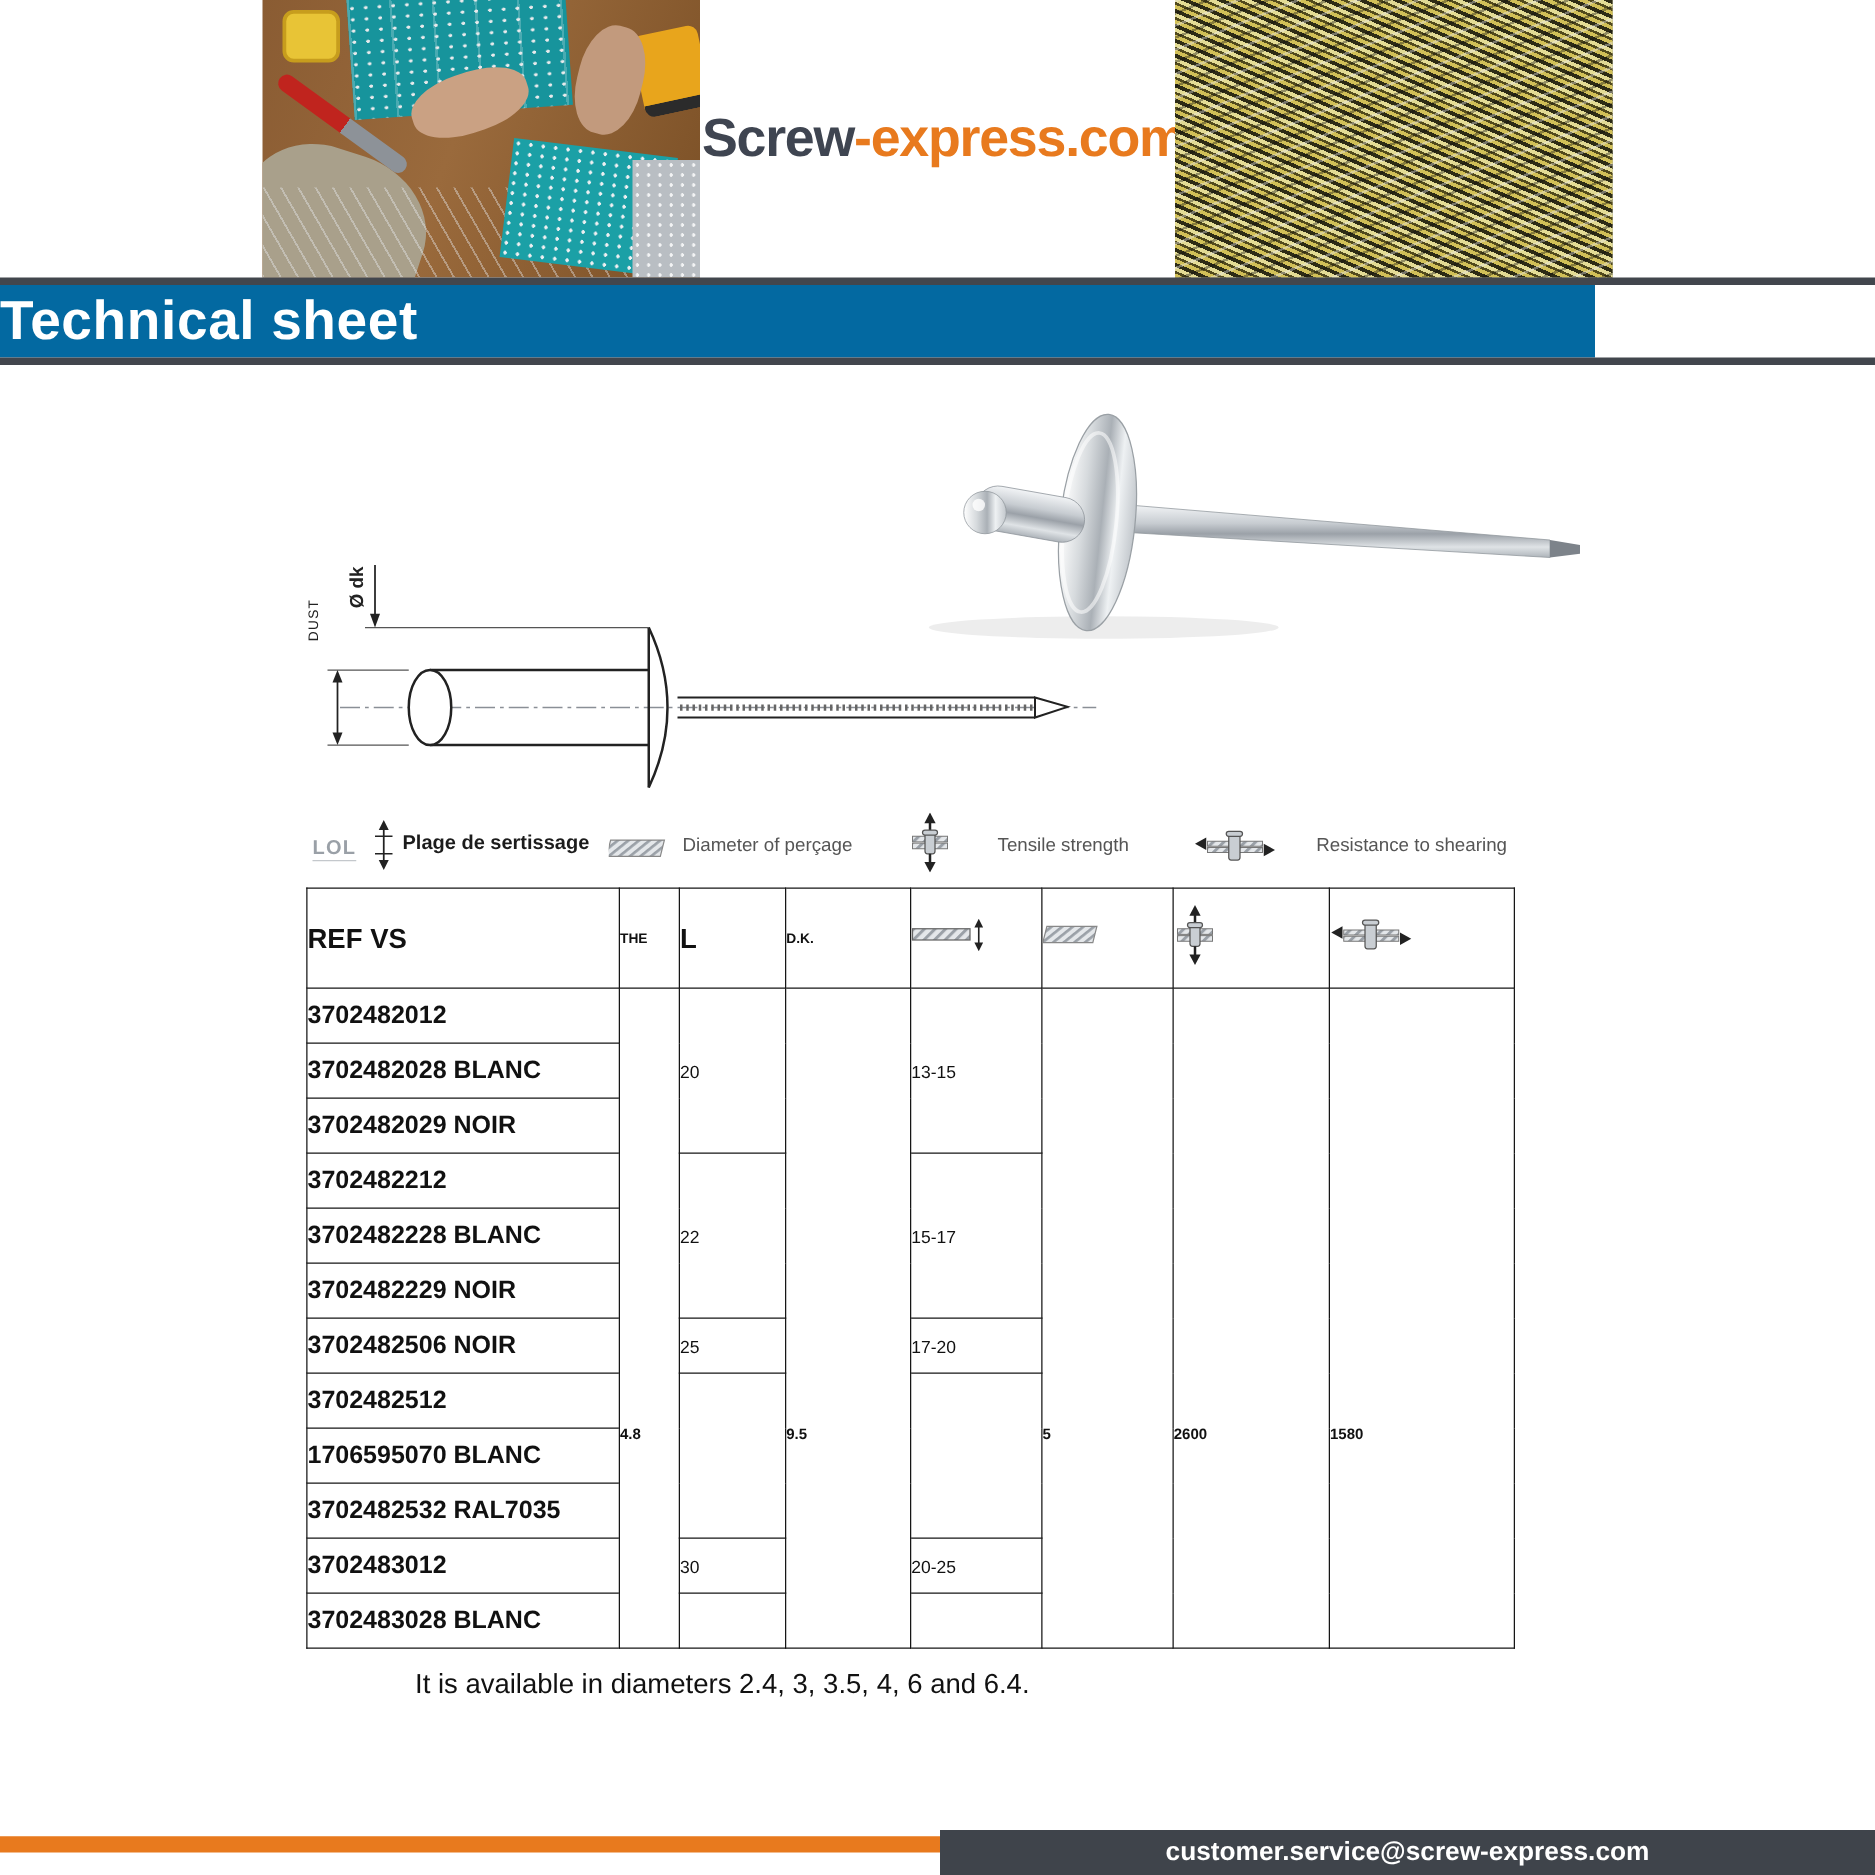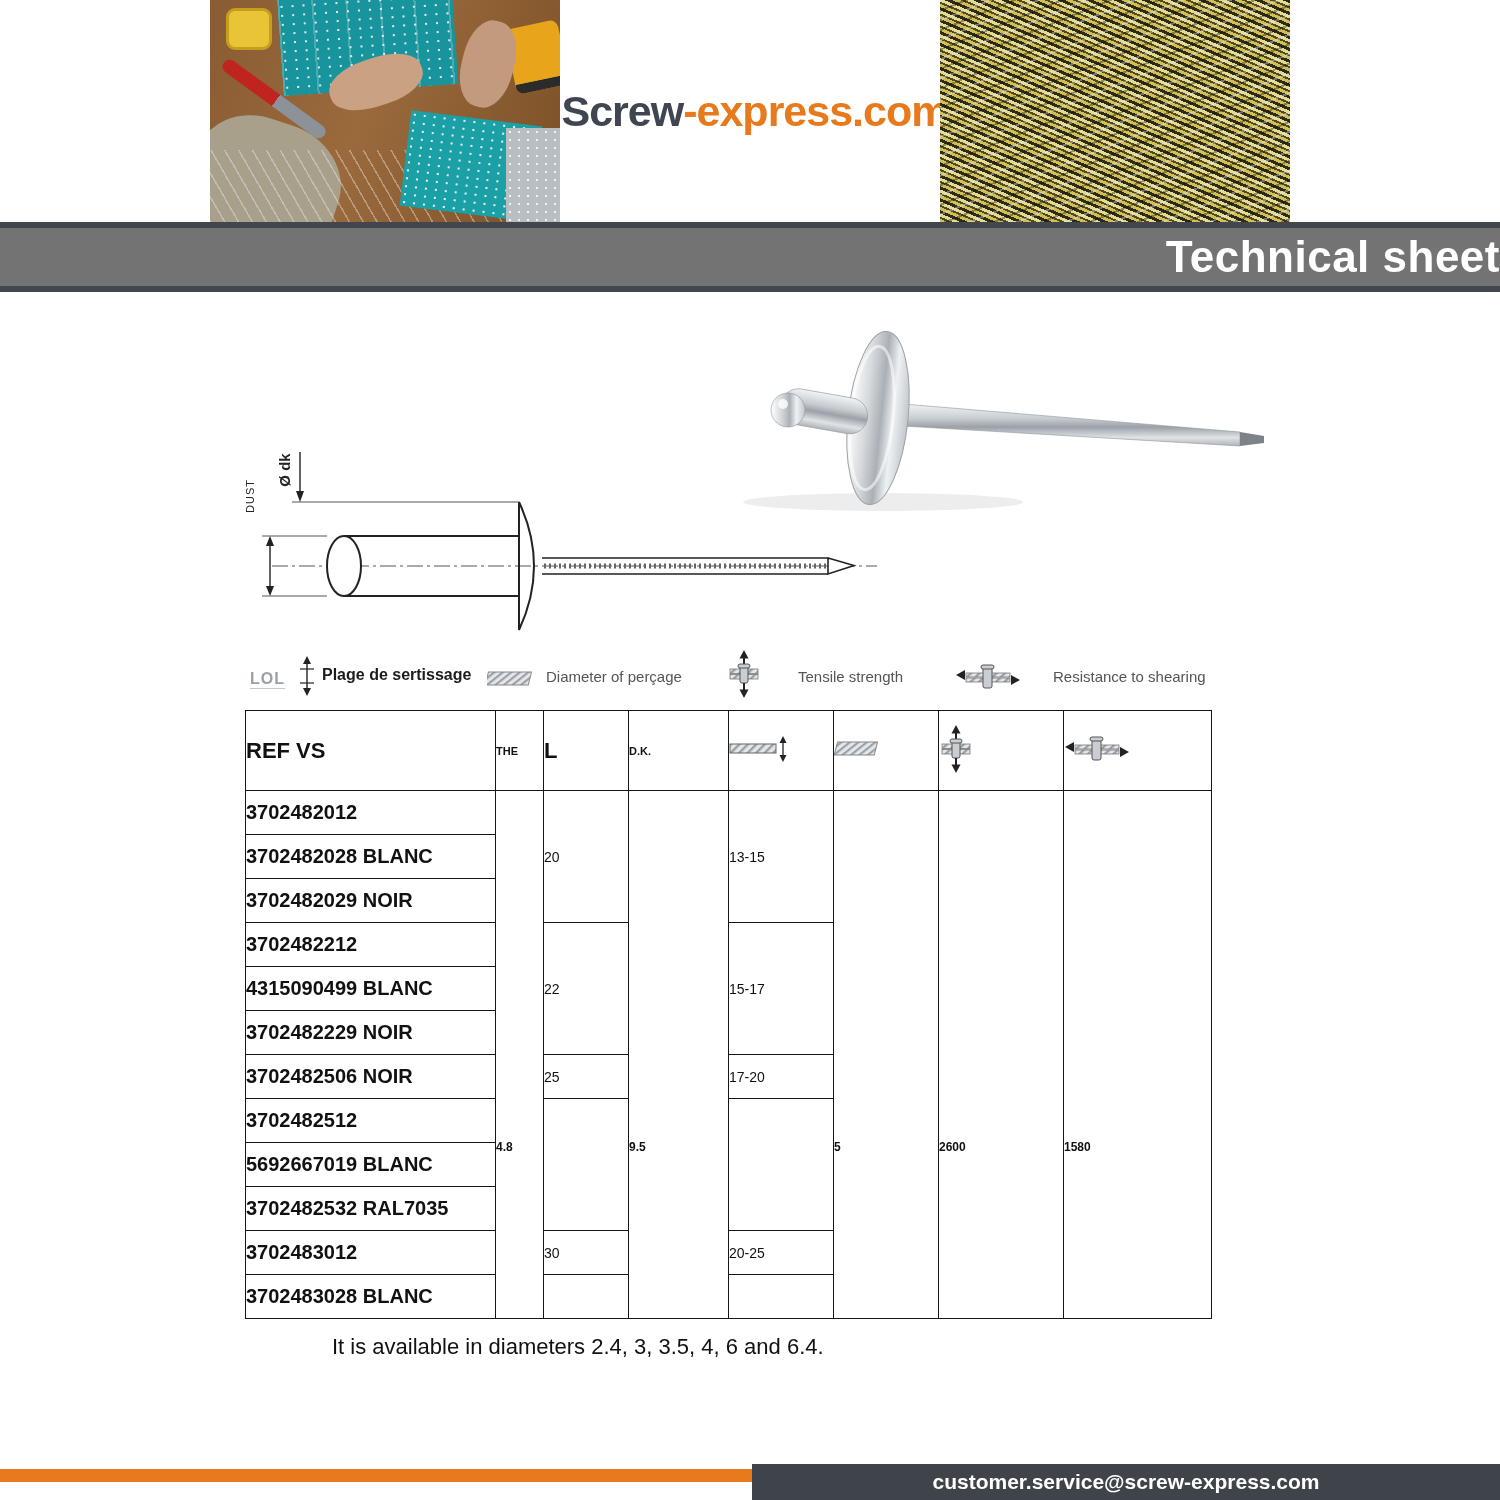--- a/index.html
+++ b/index.html
@@ -41,22 +41,22 @@
 
   .logo-area { position:absolute; left:560px; top:0; width:380px; height:222px; background:#fff;
     display:flex; align-items:center; justify-content:center; gap:10px; }
   .logo-text { font-size:43px; font-weight:bold; letter-spacing:-1px; white-space:nowrap; }
   .logo-p1 { color:#3f4551; }
   .logo-p2 { color:#e87a1e;margin-top:13px; }
 
   .strip { position:absolute; left:0; width:1500px; background:#42464d; }
   .strip-top { top:222px; height:6px; }
   .strip-bottom { top:286px; height:6px; }
-  .banner { position:absolute; left:0; top:228px; width:1500px; height:58px; background:#737373;
-    display:flex; align-items:center; justify-content:flex-end; }
+  .banner { position:absolute; left:0; top:228px; width:1276px; height:58px; background:#0369a1;
+    display:flex; align-items:center; justify-content:flex-start; }
   .banner-title { color:#ffffff; font-size:44px; font-weight:bold; letter-spacing:.5px; }
 
   
   .rivet-photo { position:absolute; left:688px; top:322px; width:600px; height:198px; }
 
   
   .tech-drawing { position:absolute; left:232px; top:418px; width:650px; height:250px; }
   .tech-drawing text { font-family:"Liberation Sans", sans-serif; fill:#222; }
 
   
@@ -298,37 +298,37 @@
         </tr>
     <tr>
           <td class="ref-cell">3702482029 NOIR</td>
         </tr>
     <tr>
       <td class="ref-cell">3702482212</td>
       <td rowspan="3" class="val">22</td>
       <td rowspan="3" class="val">15-17</td>
     </tr>
     <tr>
-          <td class="ref-cell">4315090499 BLANC</td>
+          <td class="ref-cell">3702482228 BLANC</td>
         </tr>
     <tr>
           <td class="ref-cell">3702482229 NOIR</td>
         </tr>
     <tr>
       <td class="ref-cell">3702482506 NOIR</td>
       <td class="val">25</td>
       <td class="val">17-20</td>
     </tr>
     <tr>
       <td class="ref-cell">3702482512</td>
       <td rowspan="3"></td>
       <td rowspan="3"></td>
     </tr>
     <tr>
-          <td class="ref-cell">5692667019 BLANC</td>
+          <td class="ref-cell">1706595070 BLANC</td>
         </tr>
     <tr>
           <td class="ref-cell">3702482532 RAL7035</td>
         </tr>
     <tr>
       <td class="ref-cell">3702483012</td>
       <td class="val">30</td>
       <td class="val">20-25</td>
     </tr>
     <tr>

